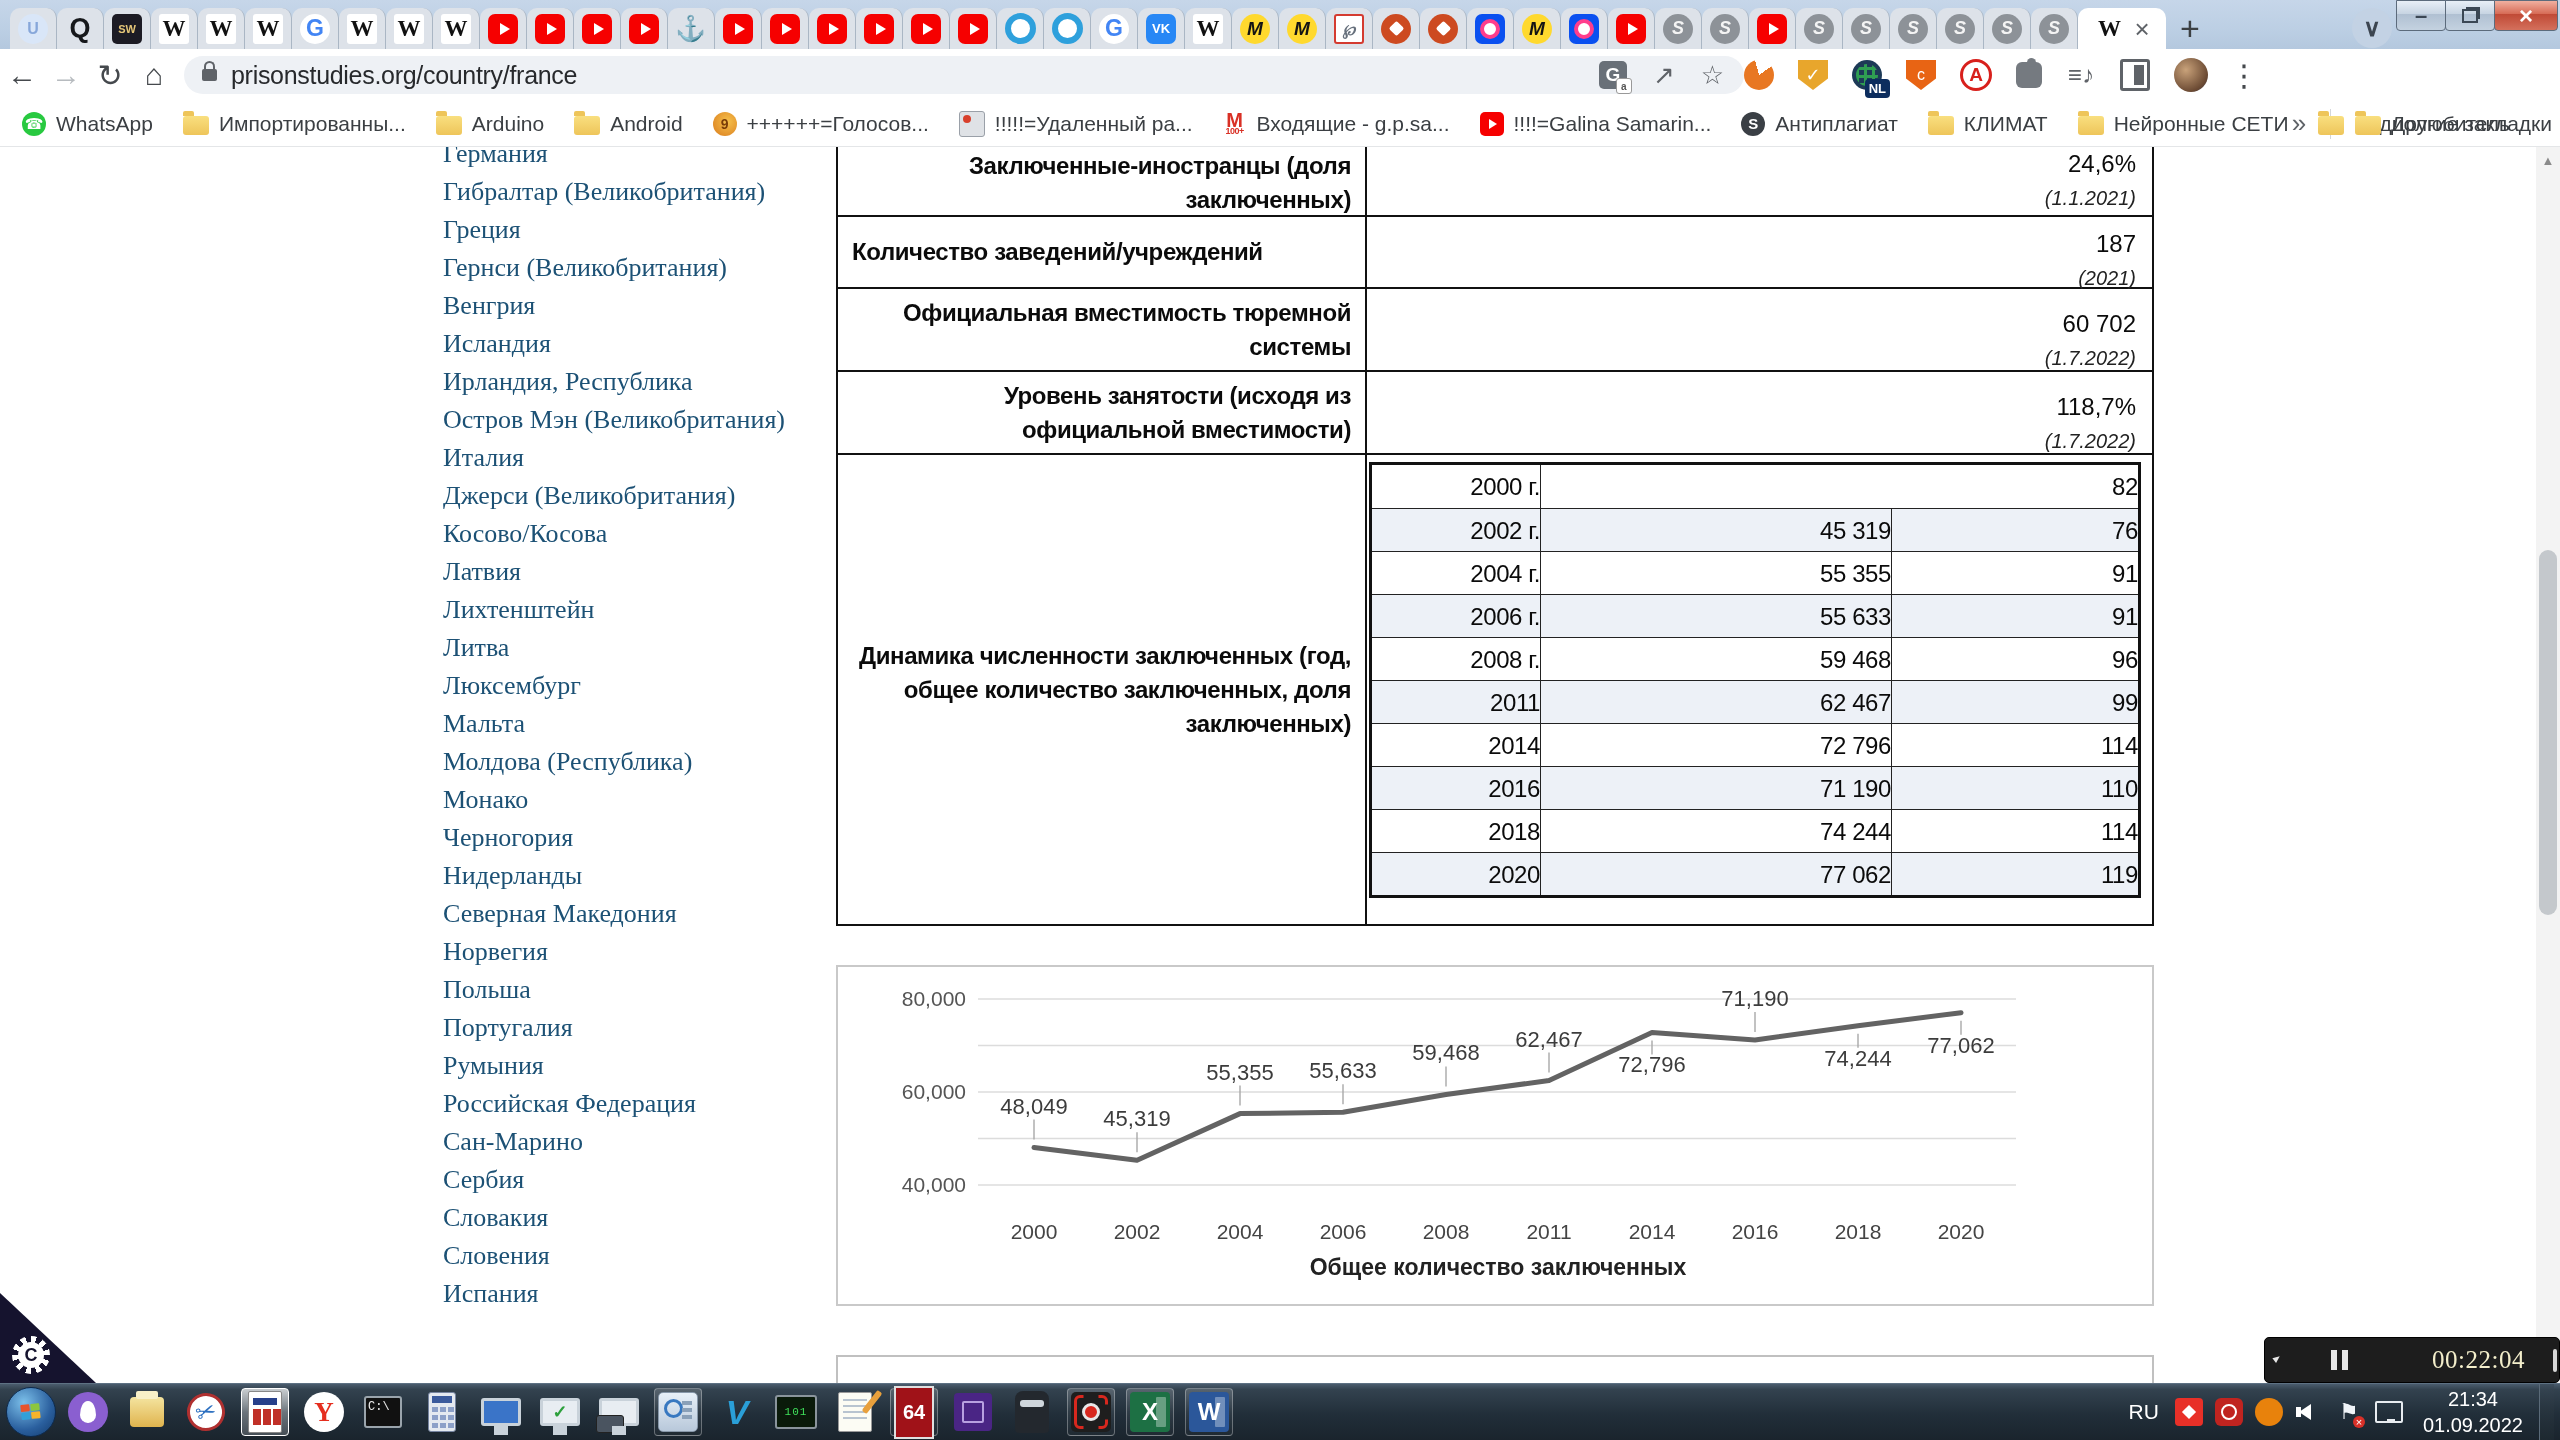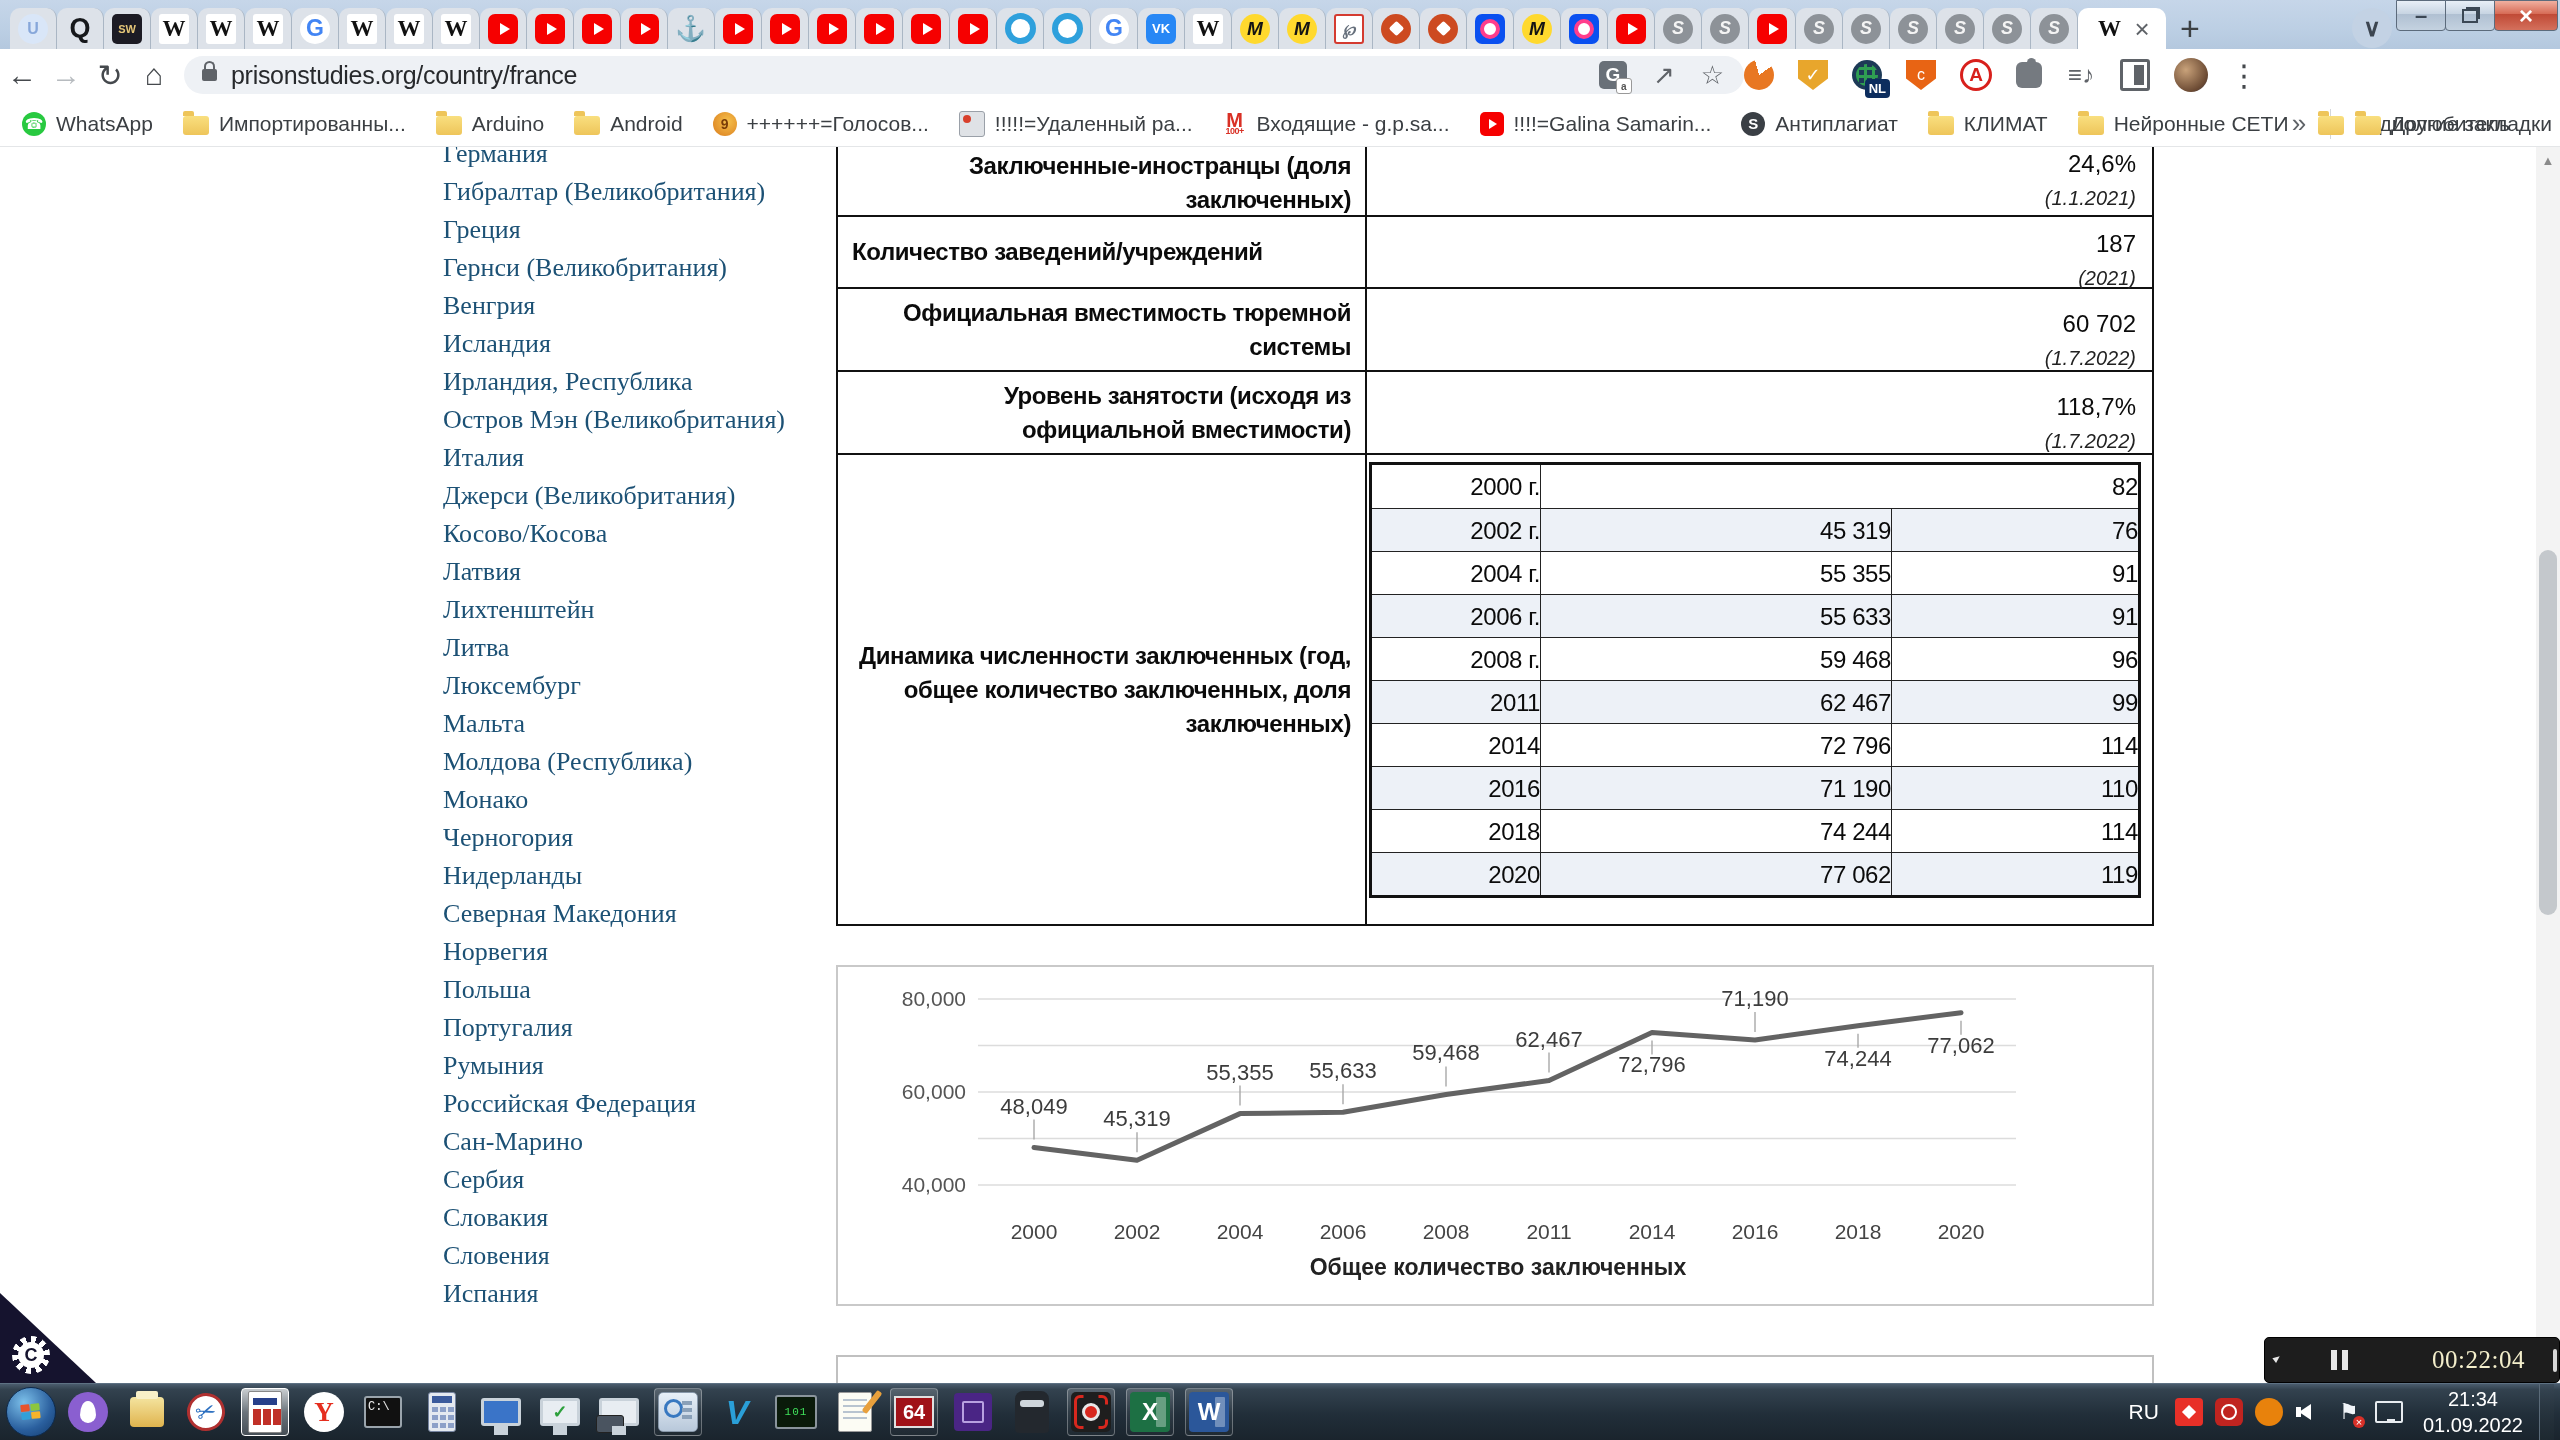--- a/index.html
+++ b/index.html
@@ -209,21 +209,21 @@
   .ic-cpanel::after{content:"";position:absolute;right:5px;top:8px;width:10px;height:4px;background:#8aa0b8;
     box-shadow:0 7px 0 #8aa0b8,0 14px 0 #8aa0b8;}
   .ic-vscode{color:#2a9fd8;font-size:34px;font-weight:bold;font-style:italic;}
   .ic-matrix{width:38px;height:30px;background:#0a1a0a;border:2px solid #8a949c;border-radius:3px;color:#3fe05a;
     font-family:"Liberation Mono",monospace;font-size:11px;display:flex;align-items:center;justify-content:center;letter-spacing:1px;}
   .ic-notepad{width:32px;height:38px;background:#fcfcf4;border:1px solid #999;border-radius:2px;position:relative;}
   .ic-notepad::before{content:"";position:absolute;left:4px;top:6px;right:4px;height:2px;background:#b8c4d0;
     box-shadow:0 6px 0 #b8c4d0,0 12px 0 #b8c4d0,0 18px 0 #b8c4d0;}
   .ic-notepad::after{content:"";position:absolute;right:-4px;top:-4px;width:6px;height:26px;background:#e8a03c;
     transform:rotate(38deg);border-radius:2px;}
-  .ic-c64{width:40px;height:32px;background:#a01218;color:#fff;font-weight:bold;font-size:20px;
+  .ic-c64{width:40px;height:53px;background:#a01218;color:#fff;font-weight:bold;font-size:20px;
     display:flex;align-items:center;justify-content:center;border:2px solid #e0e0e0;box-sizing:border-box;}
   .ic-chip{width:38px;height:38px;background:#4a2585;border-radius:4px;position:relative;}
   .ic-chip::before{content:"";position:absolute;inset:8px;border:2px solid #b8a0e0;border-radius:2px;}
   .ic-ninja{width:34px;height:42px;background:#23282e;border-radius:8px 8px 4px 4px;position:relative;}
   .ic-ninja::before{content:"";position:absolute;left:5px;top:9px;right:5px;height:7px;background:#cfd6dc;border-radius:3px;}
   .ic-rec{width:40px;height:40px;background:#1e1e1e;border-radius:5px;display:flex;align-items:center;justify-content:center;position:relative;}
   .ic-rec::before{content:"";position:absolute;inset:3px;border:3px solid #d8281e;border-radius:6px;
     clip-path:polygon(0 0,28% 0,28% 28%,0 28%,0 100%,28% 100%,28% 72%,100% 72%,100% 100%,72% 100%,72% 0,100% 0,100% 28%,0 28%);}
   .ic-rec i{width:18px;height:18px;border:3px solid #e8e8e8;border-radius:50%;box-sizing:border-box;background:#d8281e;}
   .sheet{width:40px;height:40px;border-radius:4px;display:flex;align-items:center;justify-content:center;

